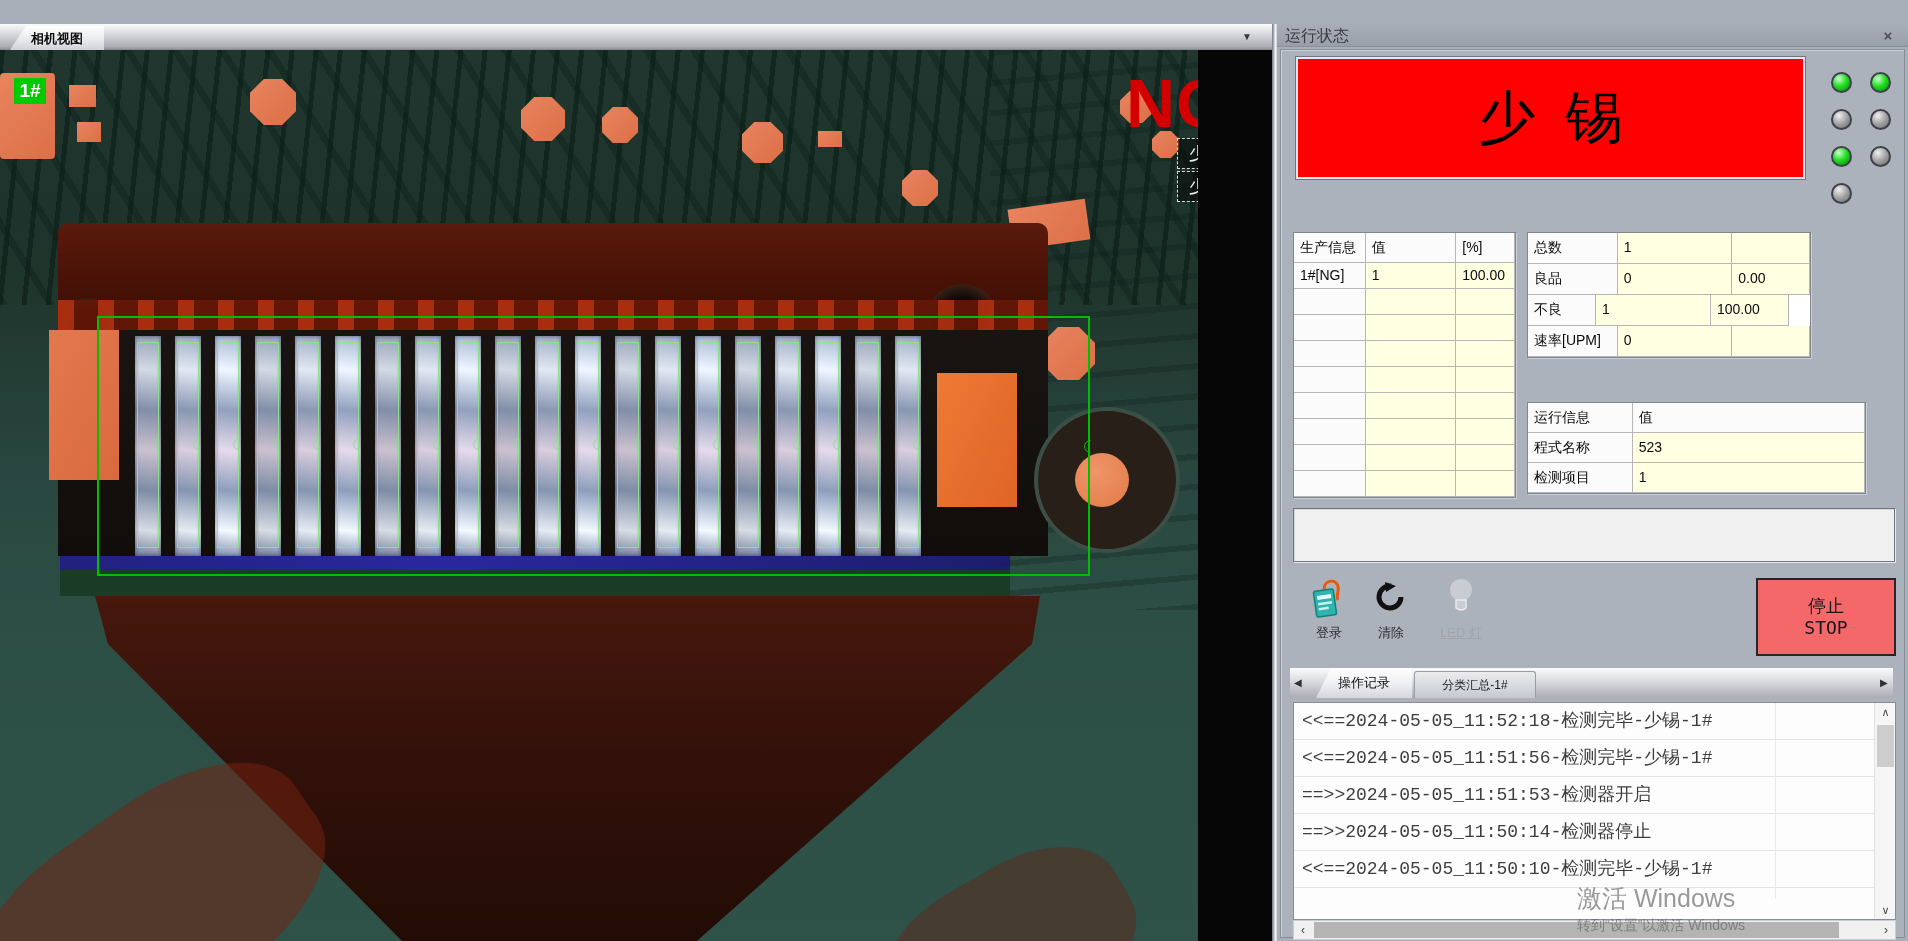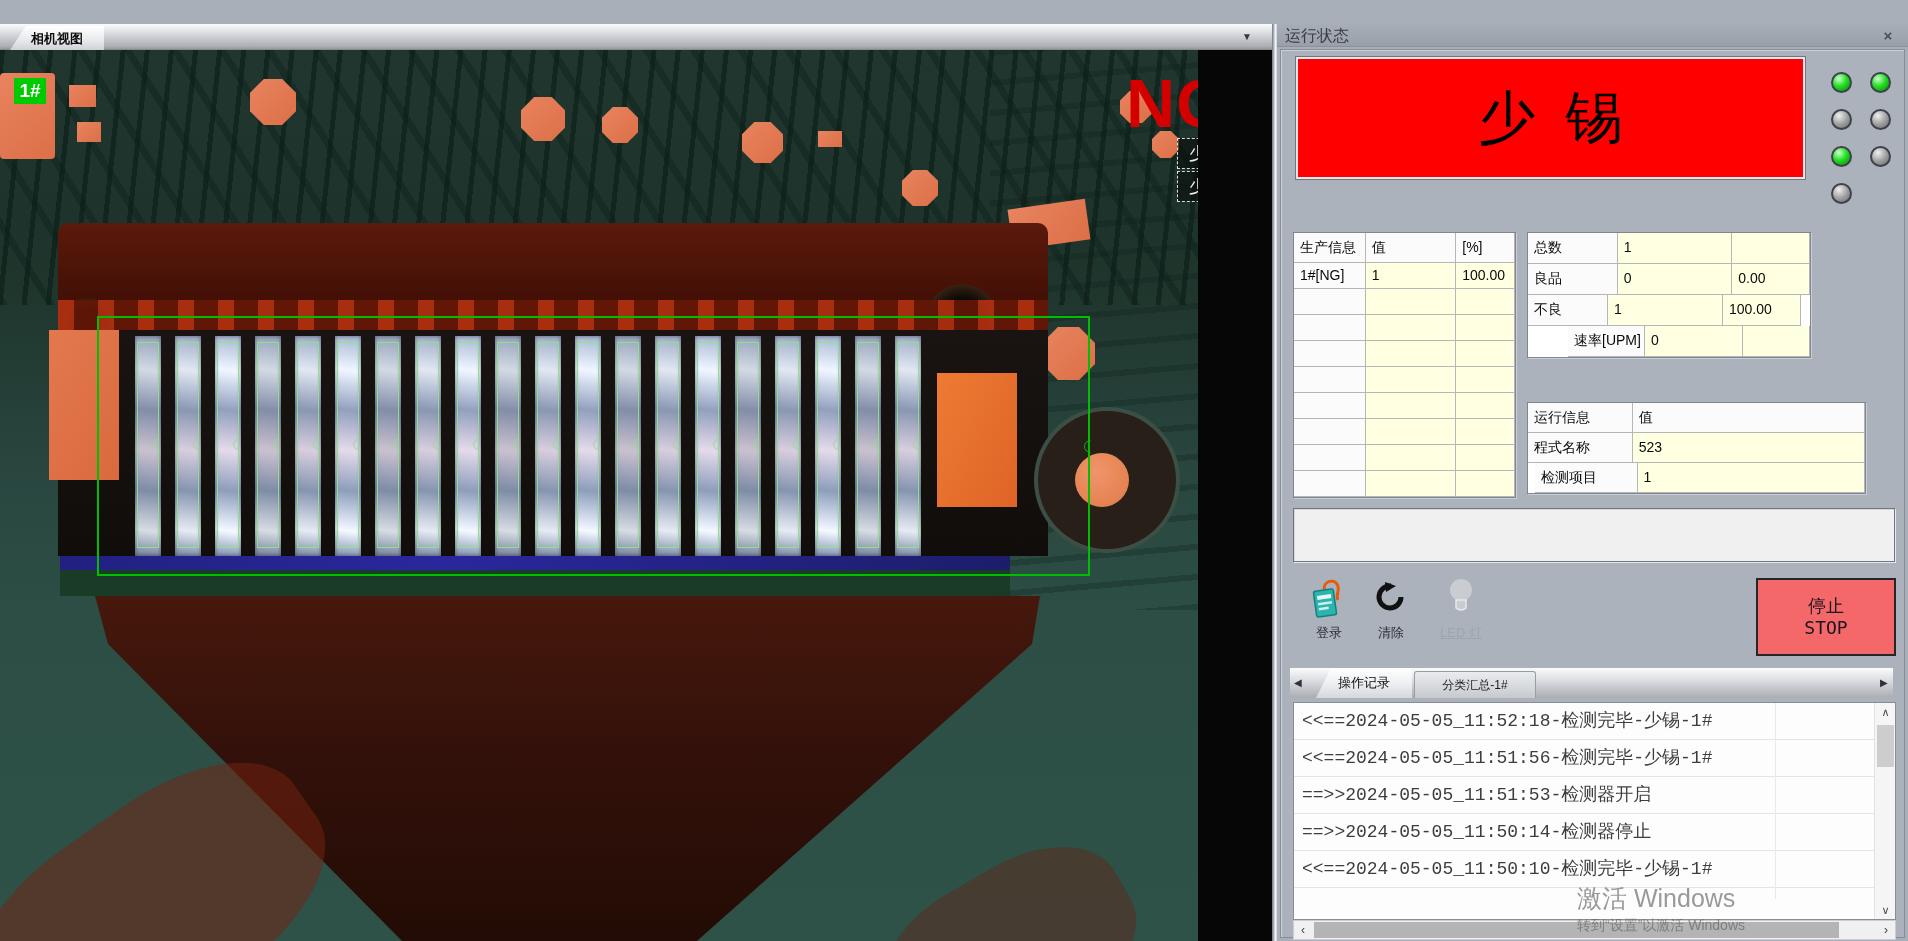--- a/index.html
+++ b/index.html
@@ -317,40 +317,40 @@
           <div class="tcell lbl" style="width: 90px; height: 31px; line-height: 29px;">总数</div>
           <div class="tcell val" style="width: 115px; height: 31px; line-height: 29px;">1</div>
           <div class="tcell val" style="width: 78px; height: 31px; line-height: 29px;"></div>
         </div>
         <div class="trow" style="height: 31px;">
           <div class="tcell lbl" style="width: 90px; height: 31px; line-height: 29px;">良品</div>
           <div class="tcell val" style="width: 115px; height: 31px; line-height: 29px;">0</div>
           <div class="tcell val" style="width: 78px; height: 31px; line-height: 29px;">0.00</div>
         </div>
         <div class="trow" style="height: 31px;">
-          <div class="tcell lbl" style="width: 80px; height: 31px; line-height: 29px; font-family: Liberation Serif, serif;">不良</div>
+          <div class="tcell lbl" style="width: 68px; height: 31px; line-height: 29px; font-family: Liberation Serif, serif;">不良</div>
           <div class="tcell val" style="width: 115px; height: 31px; line-height: 29px;">1</div>
           <div class="tcell val" style="width: 78px; height: 31px; line-height: 29px;">100.00</div>
         </div>
-        <div class="trow" style="height: 31px; padding-left: 40px;">
+        <div class="trow" style="height: 31px;">
           <div class="tcell lbl" style="width: 90px; height: 31px; line-height: 29px;">速率[UPM]</div>
           <div class="tcell val" style="width: 115px; height: 31px; line-height: 29px;">0</div>
           <div class="tcell val" style="width: 78px; height: 31px; line-height: 29px;"></div>
         </div>
       </div>
     <div class="abs tbl" id="run-table" style="left:250px;top:378px;width:339px">
         <div class="trow" style="height: 30px;">
           <div class="tcell lbl" style="width: 105px; height: 30px; line-height: 28px;">运行信息</div>
           <div class="tcell lbl" style="width: 233px; height: 30px; line-height: 28px;">值</div>
         </div>
         <div class="trow" style="height: 30px;">
           <div class="tcell lbl" style="width: 105px; height: 30px; line-height: 28px;">程式名称</div>
           <div class="tcell val" style="width: 233px; height: 30px; line-height: 28px;">523</div>
         </div>
-        <div class="trow" style="height: 30px; padding-left: 7px;">
+        <div class="trow" style="height: 30px;">
           <div class="tcell lbl" style="width: 105px; height: 30px; line-height: 28px;">检测项目</div>
           <div class="tcell val" style="width: 233px; height: 30px; line-height: 28px;">1</div>
         </div>
       </div>
 
     <div class="abs textbox"></div>
 
     <div class="abs" style="left:30px;top:552px;width:44px;height:84px">
       <svg style="position:absolute;left:4px;top:2px" width="36" height="42" viewBox="0 0 36 42">
         <path d="M14 14 C 10 4, 22 0, 26 6 C 30 12, 24 16, 27 22" fill="none" stroke="#E8590C" stroke-width="3"></path>

